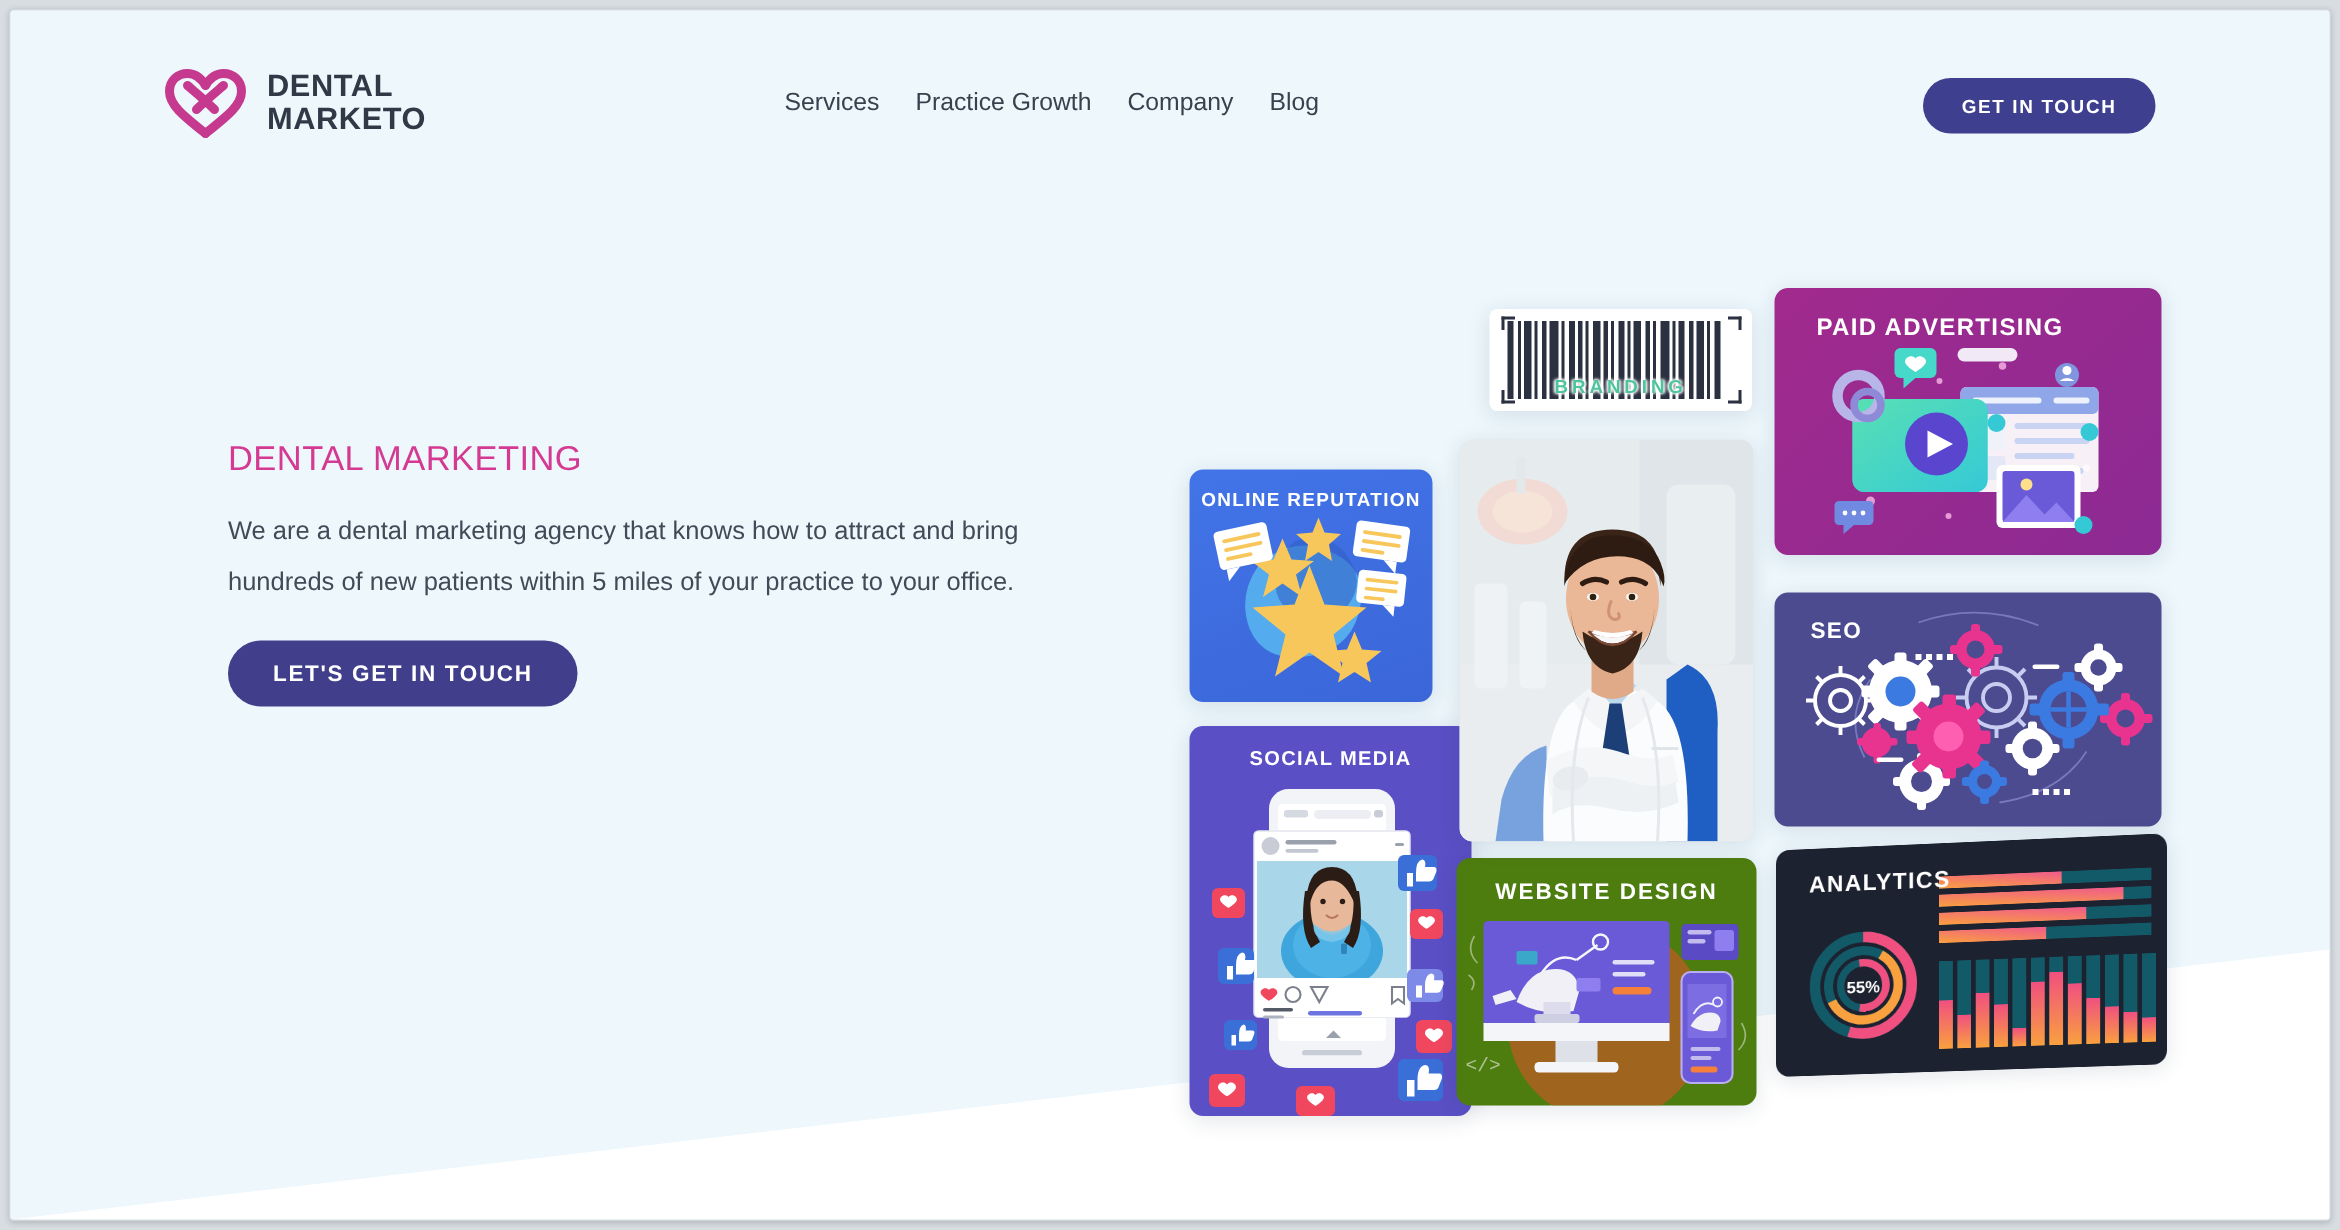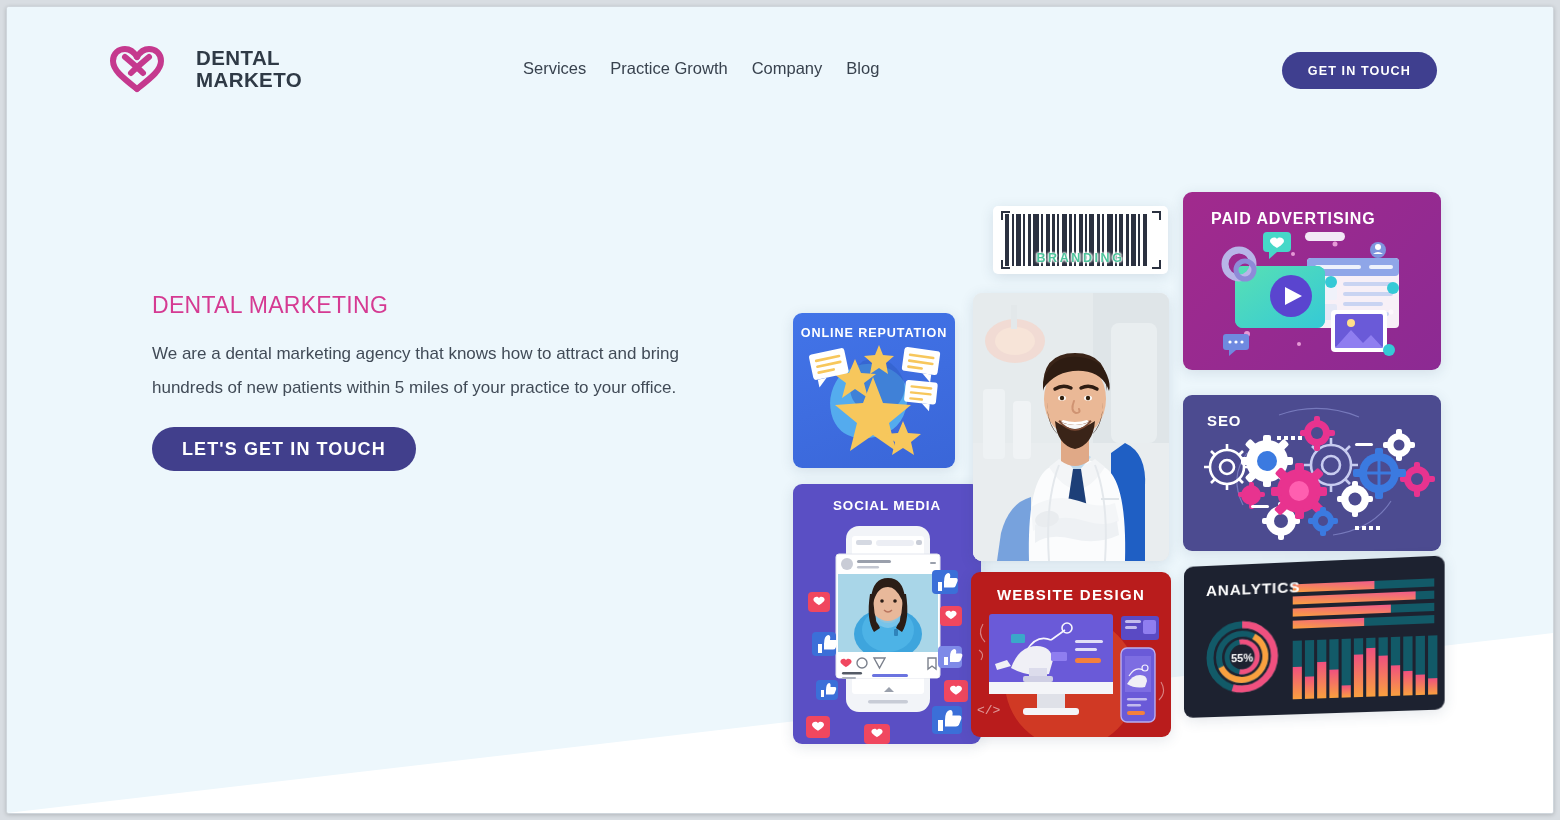--- a/index.html
+++ b/index.html
@@ -41,21 +41,21 @@
   }
   .logo-wrap {
     position: absolute; left: 101px; top: 38px;
     display: flex; align-items: center; gap: 12px;
   }
   .logo-mark { width: 58px; height: 48px; flex: none; }
   .logo-text {
     font-weight: bold; font-size: 20.5px; line-height: 1.08;
     letter-spacing: 0.4px; color: #2f3a46;
   }
-  .logo-text span { display: block; margin-left: 18px; }
+  .logo-text span { display: block; }
 
   .nav {
     position: absolute; left: 516px; top: 52px;
     display: flex; align-items: center; gap: 24px;
   }
   .nav a {
     font-size: 16.5px; color: #38424e; text-decoration: none;
     white-space: nowrap;
   }
   .cta-header {
@@ -79,21 +79,21 @@
     line-height: 1.31; letter-spacing: -0.2px;
     margin-bottom: 26px;
   }
   .subcopy {
     font-size: 17px; color: #414b57; line-height: 2.0;
     width: 565px; margin-bottom: 22px;
   }
   .cta-hero {
     background: #413f8c; color: #ffffff; border: none;
     border-radius: 25px; height: 44px; padding: 0 30px;
-    font-size: 18px; font-weight: bold; letter-spacing: 1.1px;
+    font-size: 15px; font-weight: bold; letter-spacing: 1.1px;
     font-family: "Liberation Sans", sans-serif; cursor: pointer;
   }
 
   
   .collage { position: absolute; left: 0; top: 0; width: 100%; height: 100%; z-index: 10; }
   .card {
     position: absolute; border-radius: 9px; overflow: hidden;
     box-shadow: 0 3px 14px rgba(40,60,90,0.13);
   }
   .card-title {
@@ -159,21 +159,21 @@
     left: 786px; top: 477px; width: 188px; height: 260px;
     background: #5a4fc4;
   }
   #card-social .card-title {
     left: 0; right: 0; top: 14px; text-align: center; font-size: 13.4px;
   }
 
   
   #card-website {
     left: 964px; top: 565px; width: 200px; height: 165px;
-    background: #b91c1c;
+    background: #4d7c0f;
   }
   #card-website .card-title {
     left: 0; right: 0; top: 14px; text-align: center; font-size: 15px;
     letter-spacing: 1.3px;
   }
 
   
   #card-dentist {
     left: 966px; top: 286px; width: 196px; height: 268px;
     background: #dfe6ea;

